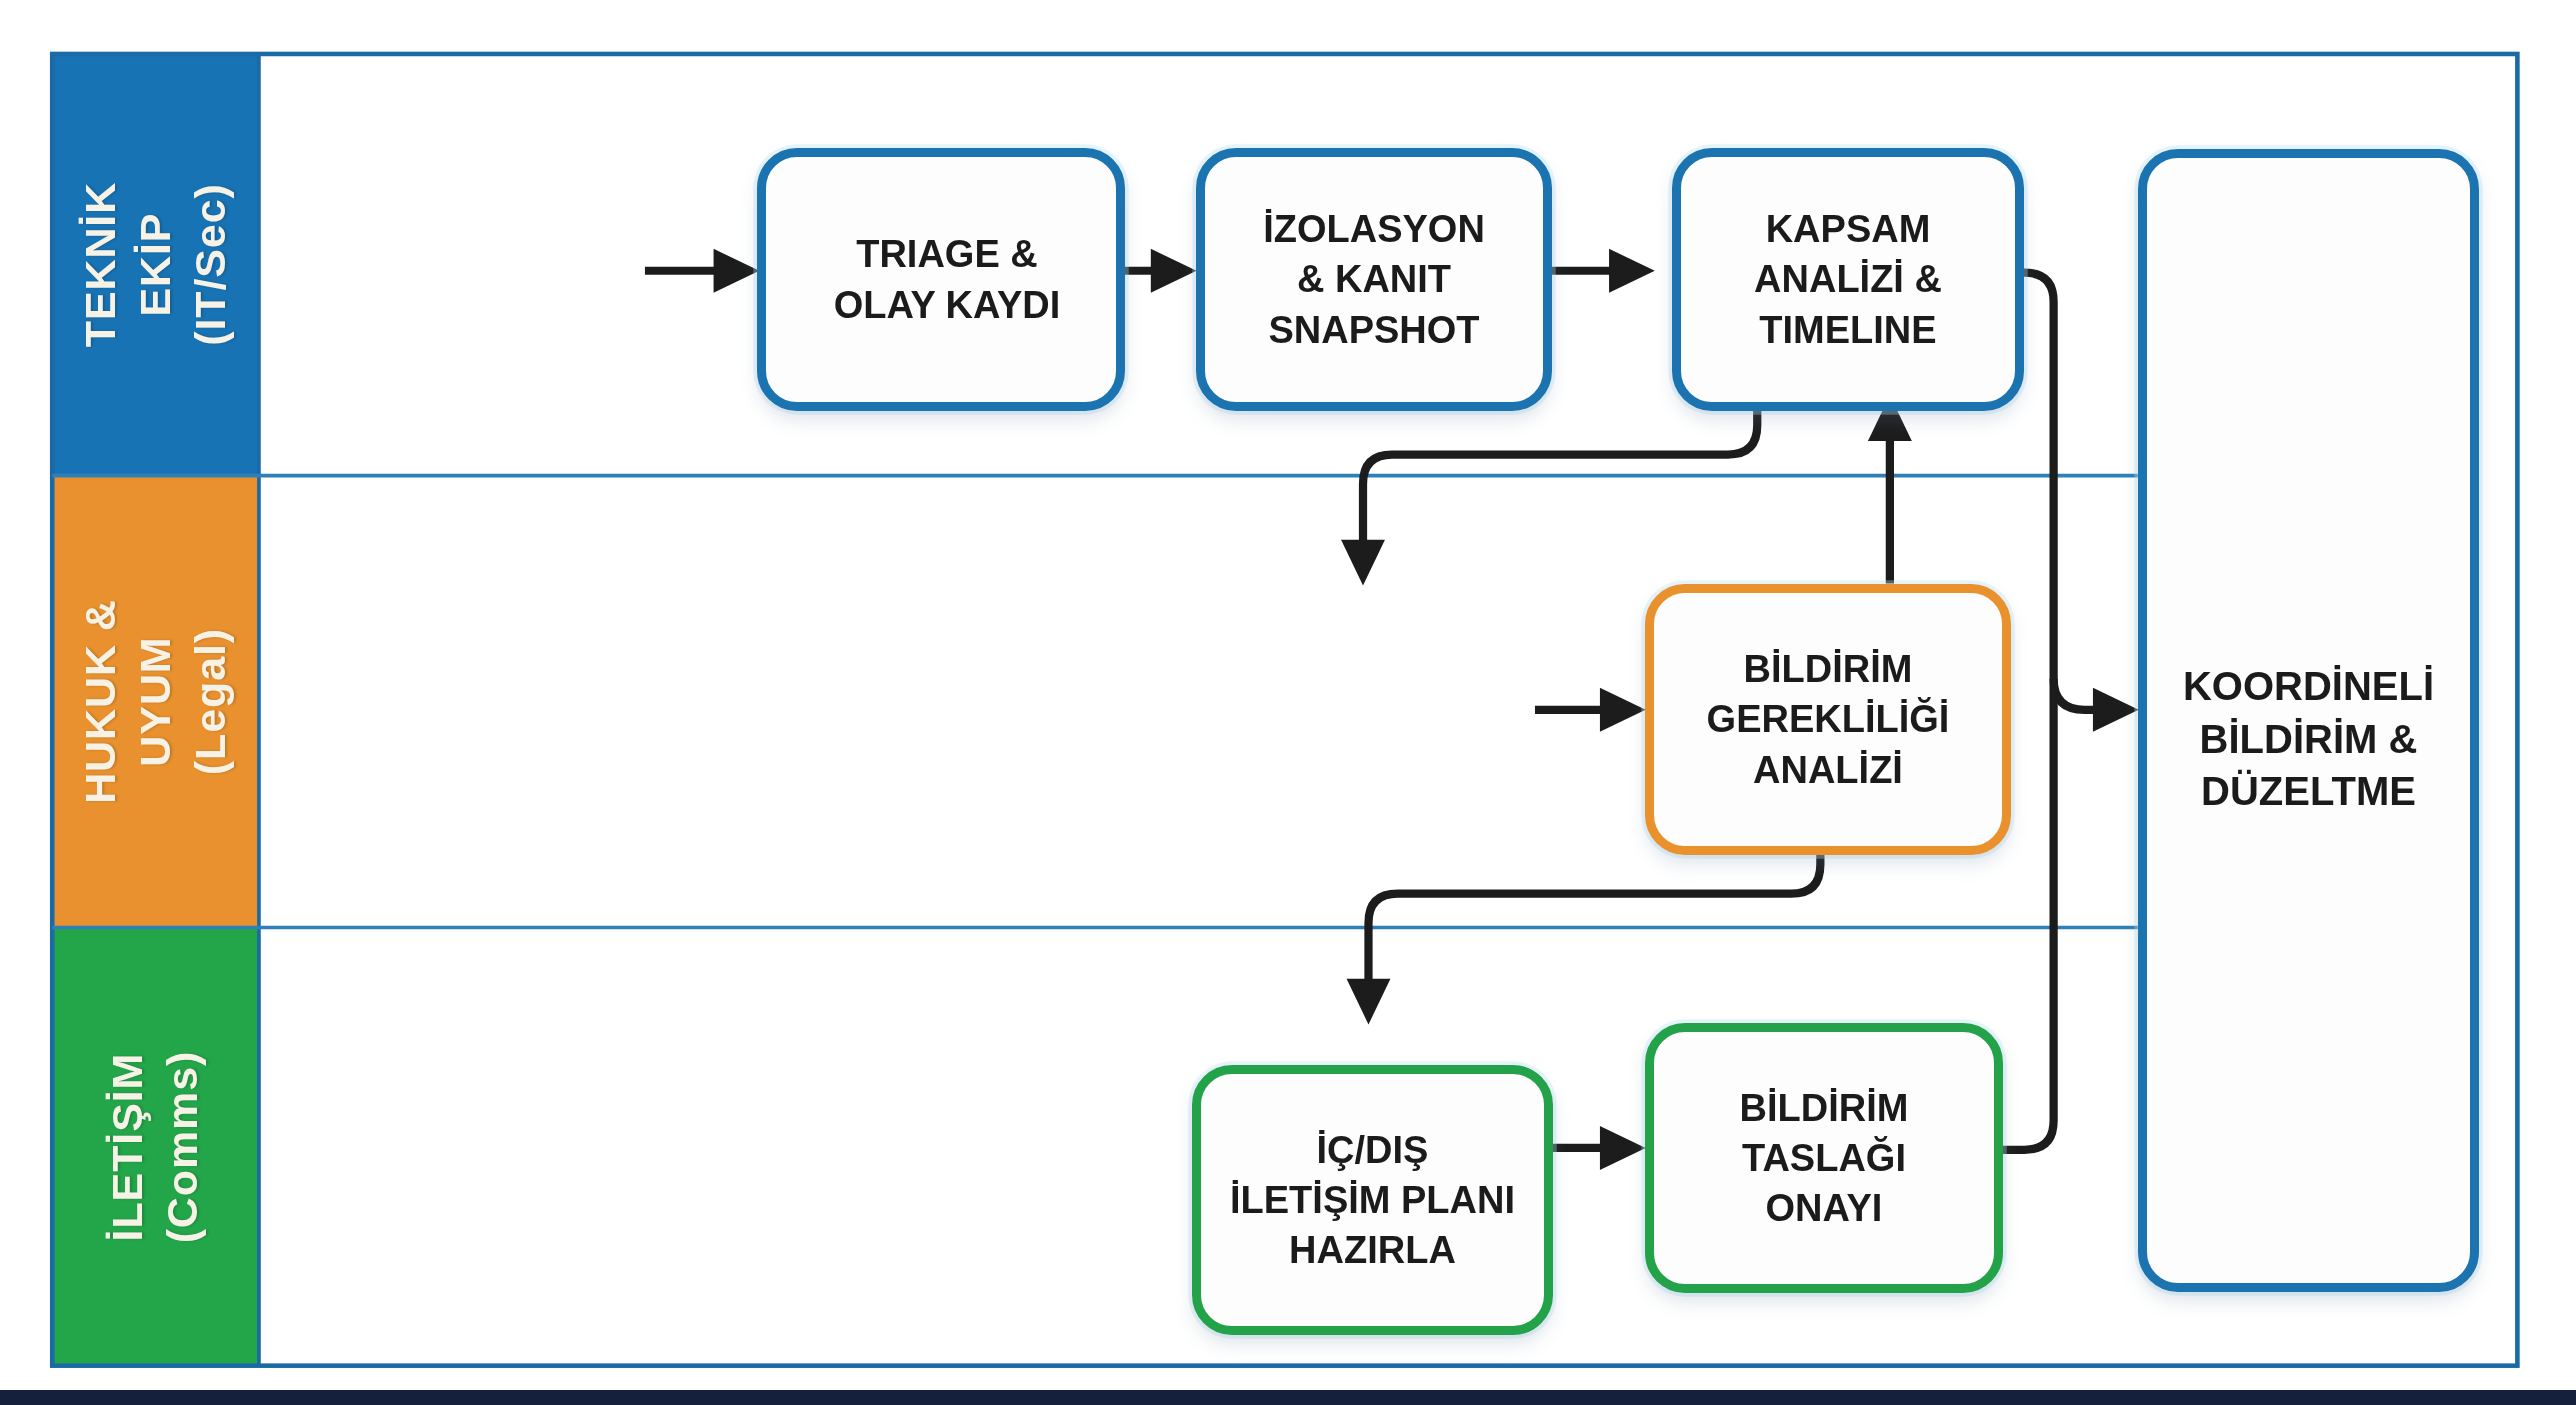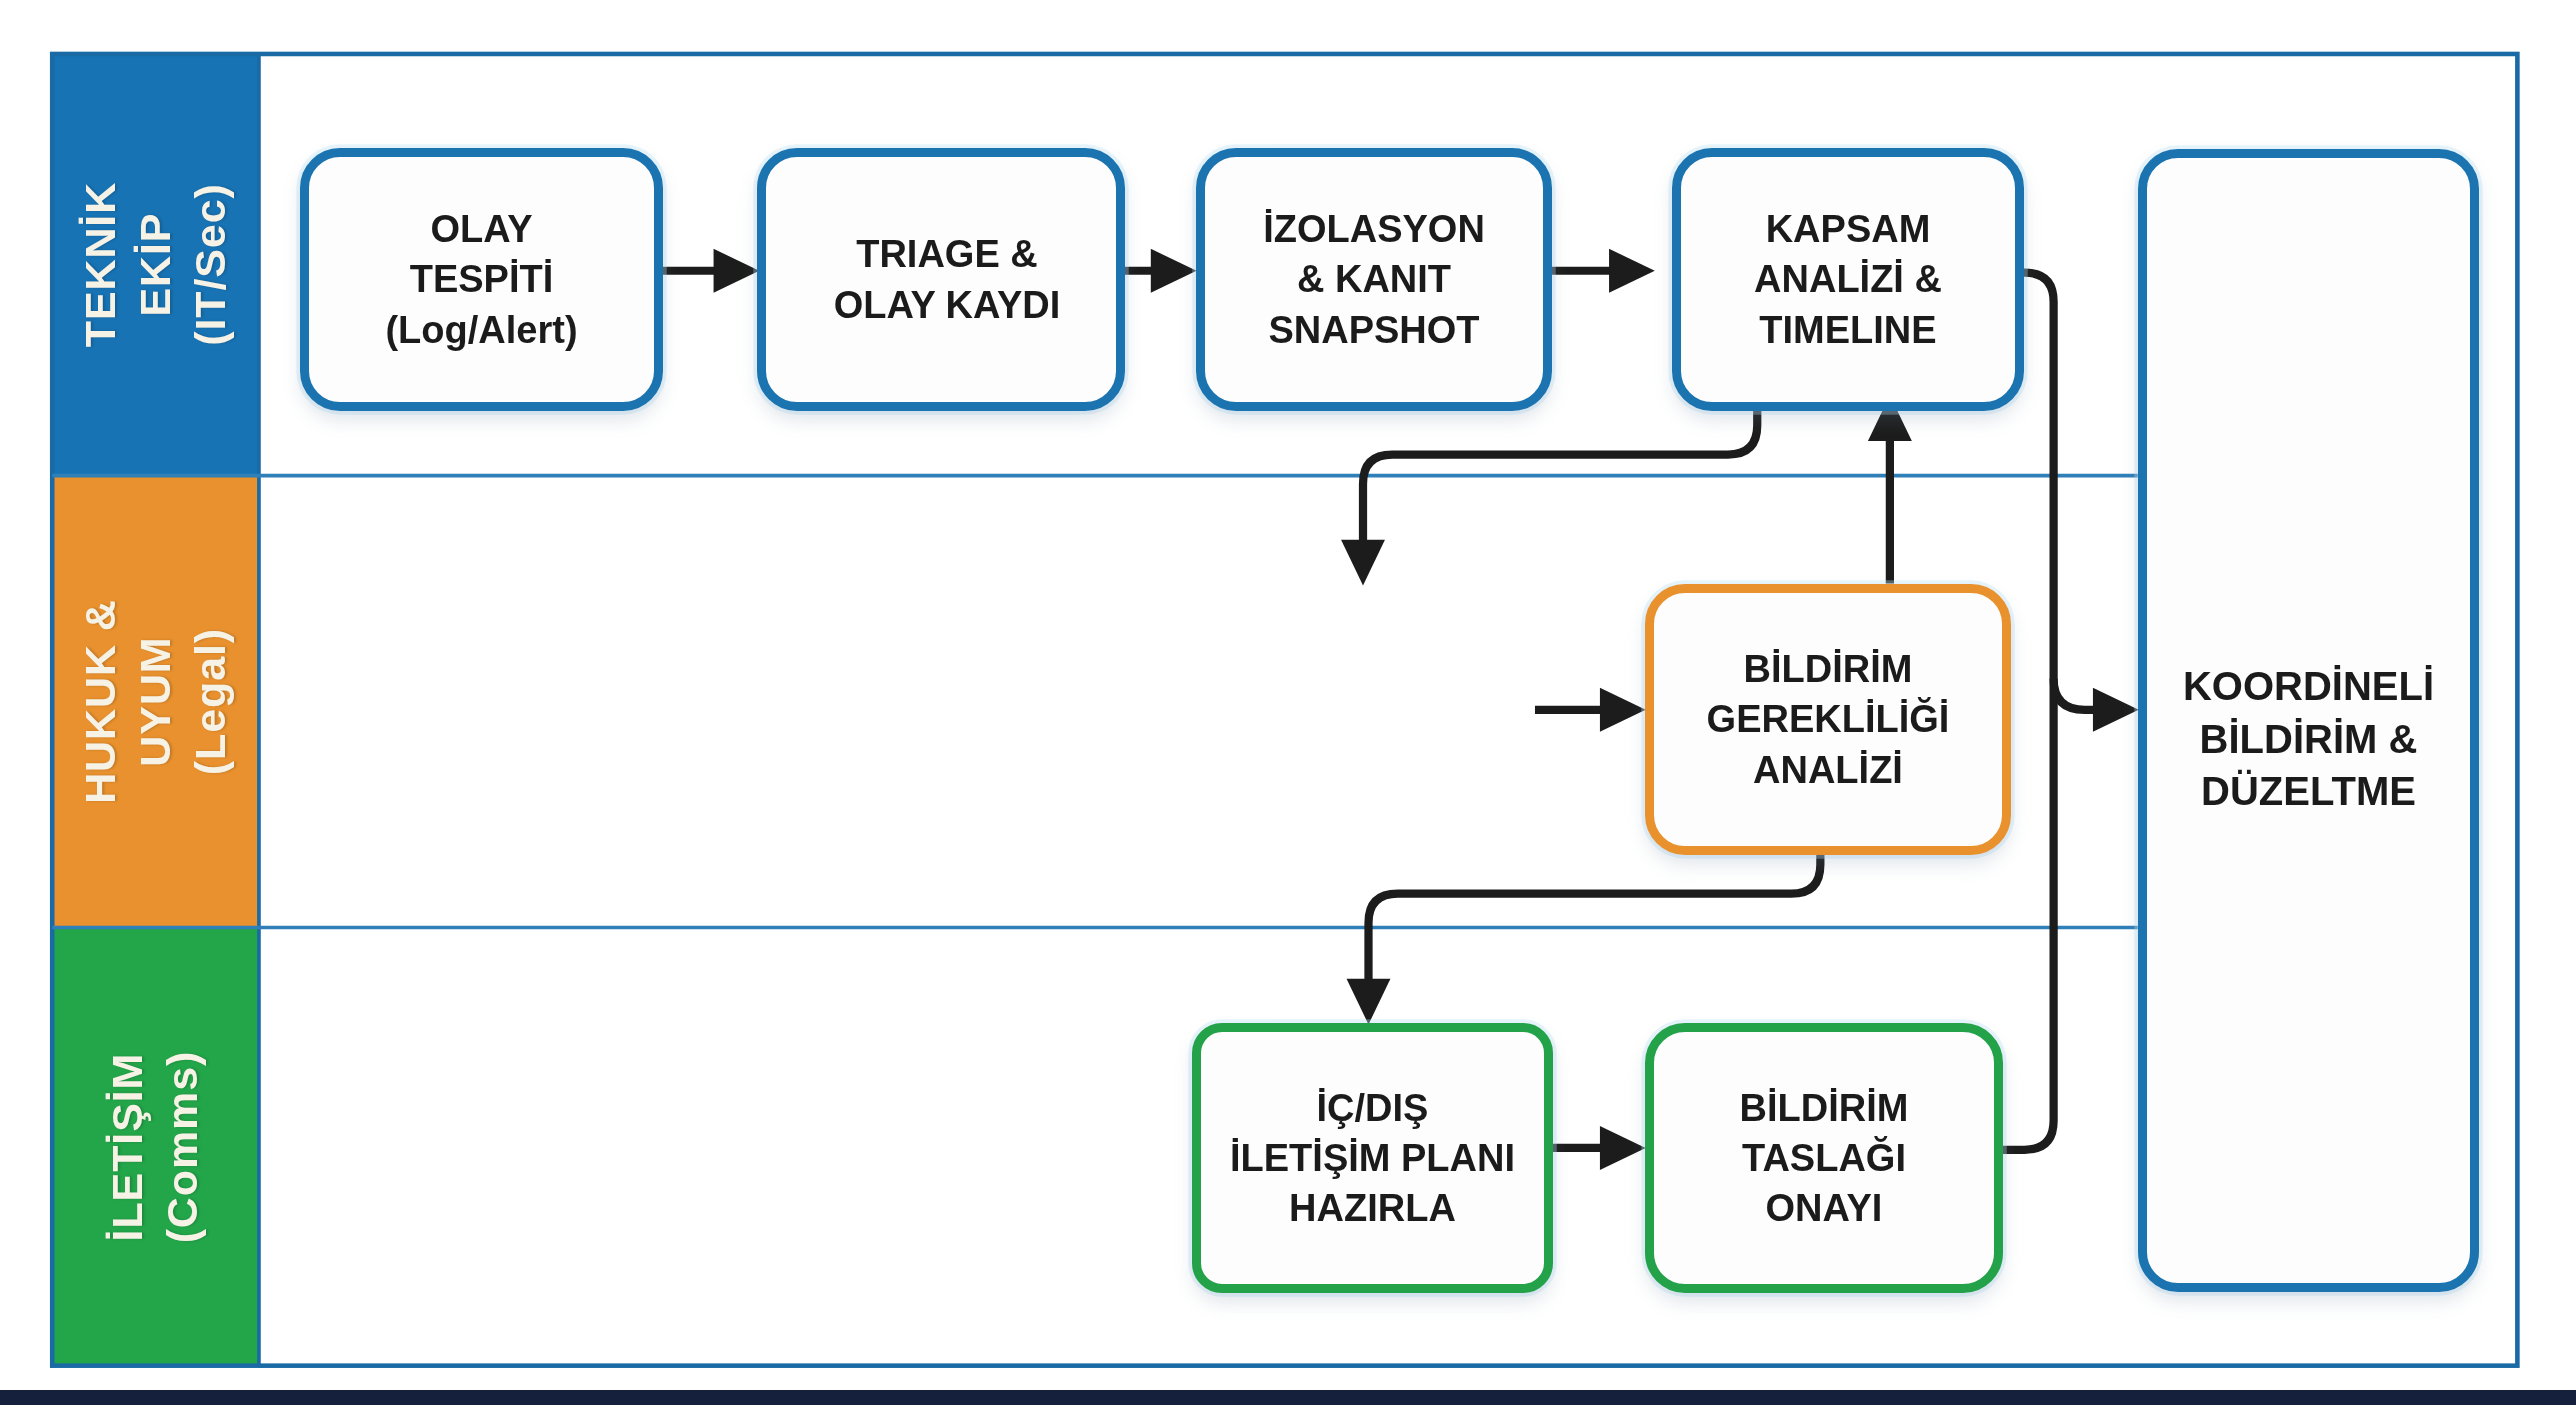--- a/index.html
+++ b/index.html
@@ -79,21 +79,21 @@
     line-height: 1.32;
     color: #1b1b1b;
     padding: 0 5.5px;
   }
   #node-olay        { left: 300px;  top: 148px;  width: 345px; height: 245px; }
   #node-triage      { left: 757px;  top: 148px;  width: 338px; height: 245px; }
   #node-izolasyon   { left: 1196px; top: 148px;  width: 338px; height: 245px; }
   #node-kapsam      { left: 1672px; top: 148px;  width: 334px; height: 245px; }
   #node-hukuki      { left: 1194px; top: 584px;  width: 341px; height: 253px; }
   #node-gereklilik  { left: 1645px; top: 584px;  width: 348px; height: 253px; }
-  #node-icdis       { left: 1192px; top: 1023px; width: 343px; height: 252px; border-radius: 30px; }
+  #node-icdis       { left: 1192px; top: 1065px; width: 343px; height: 252px; }
   #node-taslak      { left: 1645px; top: 1023px; width: 340px; height: 252px; }
   #node-koordineli  { left: 2138px; top: 149px;  width: 323px; height: 1125px; }
   #node-koordineli .node-label { font-size: 40px; margin-top: 37px; }
 
   
   #footer-strip {
     position: absolute;
     left: 0;
     bottom: 0;
     width: 2576px;
@@ -153,25 +153,20 @@
 
       <path class="arrow-line" d="M 1678 1255 H 1752"></path>
       <polygon class="arrow-head" fill="#1c1c1c" points="1799,1255 1749,1231 1749,1279"></polygon>
 
       <path class="arrow-line" d="M 2173 298 H 2213 Q 2245 298 2245 330 V 1225 Q 2245 1257 2213 1257 H 2170"></path>
       <path class="arrow-line" d="M 2245 742 Q 2245 776 2279 776 H 2291"></path>
       <polygon class="arrow-head" fill="#1c1c1c" points="2338,776 2288,752 2288,800"></polygon>
     </g>
   </svg>
 
-  <div class="node" id="node-olay" style="border-color: rgb(27, 116, 176);">
-    <div class="node-label">OLAY
-TESPİTİ
-(Log/Alert)</div>
-  </div>
   <div class="node" id="node-triage" style="border-color: rgb(27, 116, 176); padding-left: 12px;">
     <div class="node-label">TRIAGE &amp;
 OLAY KAYDI</div>
   </div>
   <div class="node" id="node-izolasyon" style="border-color: rgb(27, 116, 176);">
     <div class="node-label">İZOLASYON
 &amp; KANIT
 SNAPSHOT</div>
   </div>
   <div class="node" id="node-kapsam" style="border-color: rgb(27, 116, 176);">

